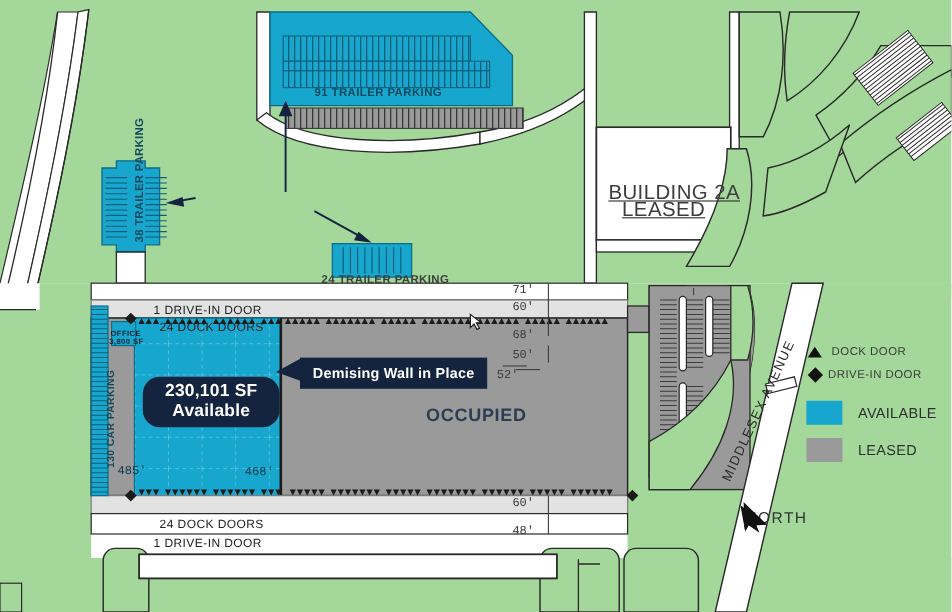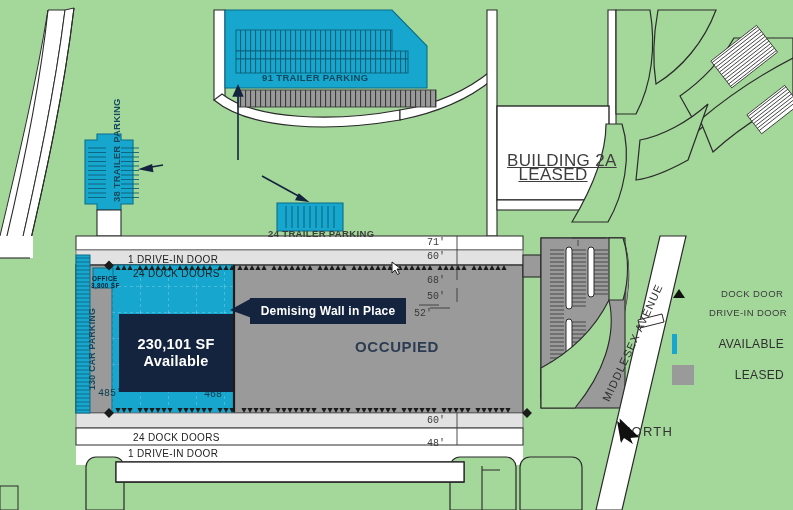--- a/index.html
+++ b/index.html
@@ -9,33 +9,33 @@
   .ovl{position:absolute;}
 
   
   .callout{
     position:absolute;background:#14243f;color:#ffffff;
     font-weight:bold;text-align:center;line-height:1.18;
     letter-spacing:.2px;
   }
   #callout-trailer{left:164px;top:148px;width:94px;padding:8px 4px;font-size:12.5px;}
   #callout-demising{left:250px;top:298px;width:148px;padding:6px 4px;font-size:12px;}
-  #callout-available{left:119px;top:314px;width:106px;padding:22px 4px;font-size:14.5px;}
+  #callout-available{left:119px;top:314px;width:106px;padding:4px 4px;font-size:14.5px;border-radius:14px;}
 
   
   .lbl{position:absolute;color:#3d3d3d;font-size:9.5px;letter-spacing:.35px;white-space:nowrap;}
   .lbl.dark{color:#222;margin-top:16px;}
   .lbl.blue{color:#12495e;}
   .lbl.bld{color:#3d3d3d;font-size:17px;line-height:1.25;text-align:center;text-decoration:underline;}
   .lbl.occ{color:#2c3c52;font-weight:bold;}
   .dim{position:absolute;color:#3a3a3a;font-size:10px;text-align:center;font-family:Liberation Mono, monospace;}
 
   
   #legend{position:absolute;left:672px;top:286px;width:112px;}
-  .lg-row{display:flex;align-items:center;margin-bottom:5px;height:14px;gap:28px;}
+  .lg-row{display:flex;align-items:center;margin-bottom:5px;height:14px;}
   .lg-row .lg-txt{font-size:9.5px;color:#3a3a3a;letter-spacing:.4px;margin-left:8px;white-space:nowrap;}
   .lg-sw{width:30px;height:20px;display:block;}
   .lg-row.sw{height:22px;margin-bottom:9px;}
   .lg-row.sw .lg-txt{font-size:12px;color:#2f2f2f;letter-spacing:.3px;margin-left:13px;}
   .tri{width:0;height:0;border-left:6px solid transparent;border-right:6px solid transparent;border-bottom:9px solid #111;margin-left:1px;}
   .dia{width:9px;height:9px;background:#111;transform:rotate(45deg);margin-left:3px;}
 
   
   #north{position:absolute;left:612px;top:418px;width:70px;text-align:center;}
   #north .ntxt{font-size:13px;color:#333;letter-spacing:1.2px;margin-top:6px;}

